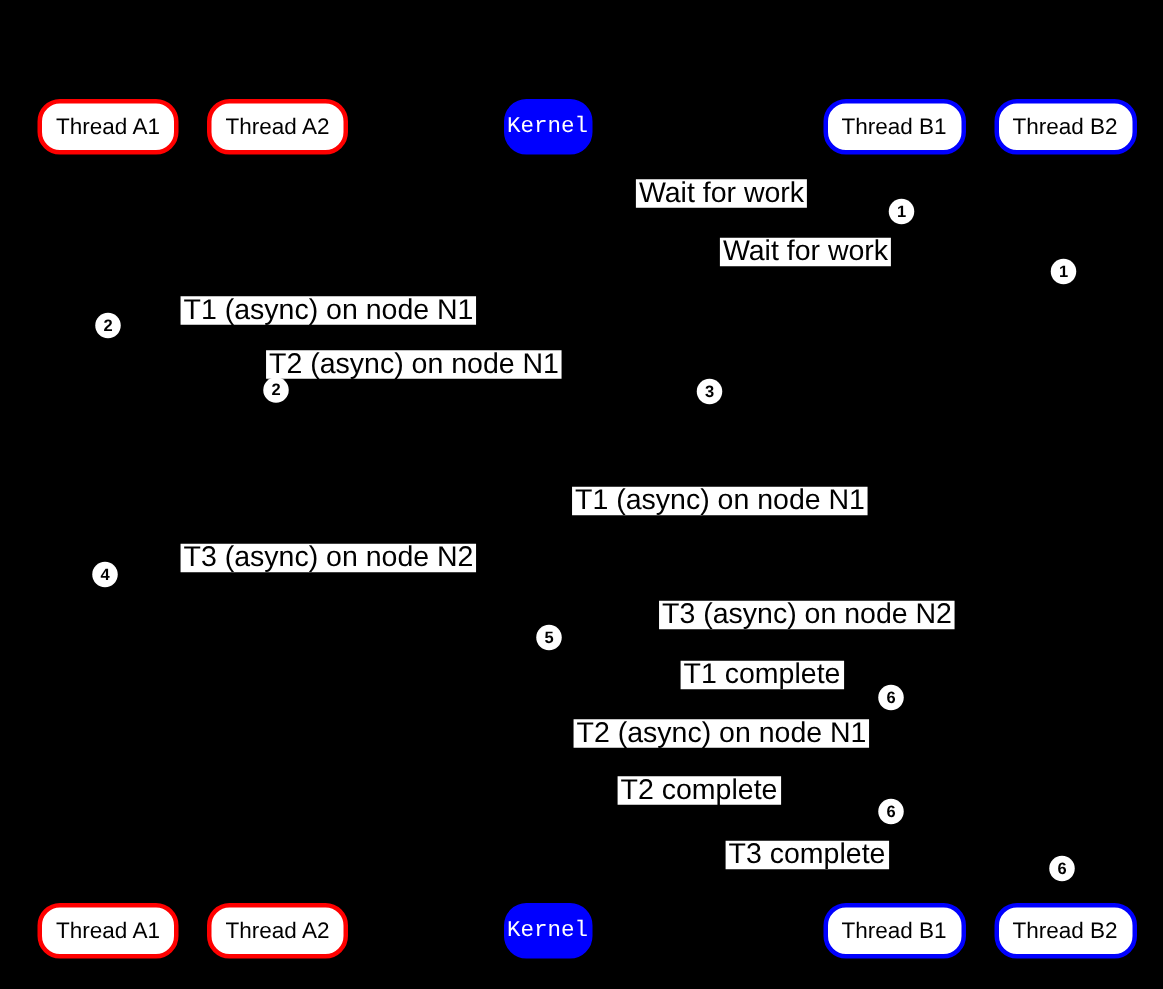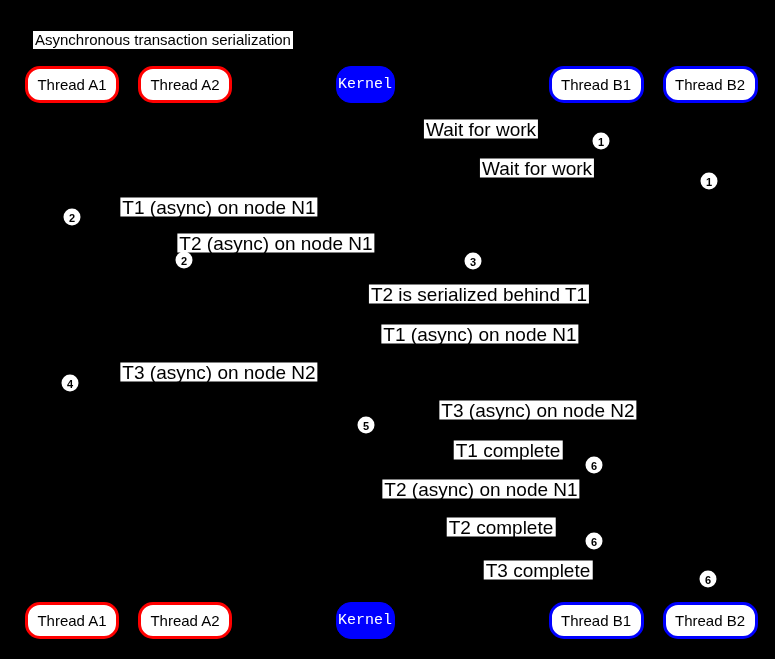--- a/index.html
+++ b/index.html
@@ -71,47 +71,45 @@
     font-weight: bold;
     display: flex;
     align-items: center;
     justify-content: center;
   }
 </style>
 </head>
 <body>
 
 <div id="diagram" class="diagram">
-  <div id="diagram-title" class="title" style="left: 33px; top: 31px;">Asynchronous transaction serialization</div>
 <div class="lifeline" style="left: 71.5px; top: 103px; height: 499px;"></div>
     <div class="actor red" style="left: 25px; top: 66px; width: 94px; height: 37px;">Thread A1</div>
     <div class="actor red" style="left: 25px; top: 602px; width: 94px; height: 37px;">Thread A1</div>
     <div class="lifeline" style="left: 184.5px; top: 103px; height: 499px;"></div>
     <div class="actor red" style="left: 138px; top: 66px; width: 94px; height: 37px;">Thread A2</div>
     <div class="actor red" style="left: 138px; top: 602px; width: 94px; height: 37px;">Thread A2</div>
     <div class="lifeline" style="left: 364.5px; top: 103px; height: 499px;"></div>
     <div class="actor kernel" style="left: 335.5px; top: 66px; width: 59px; height: 37px;">Kernel</div>
     <div class="actor kernel" style="left: 335.5px; top: 602px; width: 59px; height: 37px;">Kernel</div>
     <div class="lifeline" style="left: 595.5px; top: 103px; height: 499px;"></div>
     <div class="actor blue" style="left: 548.5px; top: 66px; width: 95px; height: 37px;">Thread B1</div>
     <div class="actor blue" style="left: 548.5px; top: 602px; width: 95px; height: 37px;">Thread B1</div>
     <div class="lifeline" style="left: 709.5px; top: 103px; height: 499px;"></div>
     <div class="actor blue" style="left: 662.5px; top: 66px; width: 95px; height: 37px;">Thread B2</div>
     <div class="actor blue" style="left: 662.5px; top: 602px; width: 95px; height: 37px;">Thread B2</div>
     <div class="message" style="left: 481px; top: 129px;">Wait for work</div>
     <div class="message" style="left: 537px; top: 168px;">Wait for work</div>
     <div class="message" style="left: 219px; top: 207px;">T1 (async) on node N1</div>
     <div class="message" style="left: 276px; top: 243px;">T2 (async) on node N1</div>
-    <div class="message" style="left: 479px; top: 294px;">T2 is serialized behind T1</div>
     <div class="message" style="left: 480px; top: 334px;">T1 (async) on node N1</div>
     <div class="message" style="left: 219px; top: 372px;">T3 (async) on node N2</div>
     <div class="message" style="left: 538px; top: 410px;">T3 (async) on node N2</div>
     <div class="message" style="left: 508px; top: 450px;">T1 complete</div>
     <div class="message" style="left: 481px; top: 489px;">T2 (async) on node N1</div>
-    <div class="message" style="left: 501px; top: 527px;">T2 complete</div>
+    <div class="message" style="left: 466px; top: 527px;">T2 complete</div>
     <div class="message" style="left: 538px; top: 570px;">T3 complete</div>
     <div class="marker" style="left: 601px; top: 141px;">1</div>
     <div class="marker" style="left: 709px; top: 181px;">1</div>
     <div class="marker" style="left: 72px; top: 217px;">2</div>
     <div class="marker" style="left: 184px; top: 260px;">2</div>
     <div class="marker" style="left: 473px; top: 261px;">3</div>
     <div class="marker" style="left: 70px; top: 383px;">4</div>
     <div class="marker" style="left: 366px; top: 425px;">5</div>
     <div class="marker" style="left: 594px; top: 465px;">6</div>
     <div class="marker" style="left: 594px; top: 541px;">6</div>

